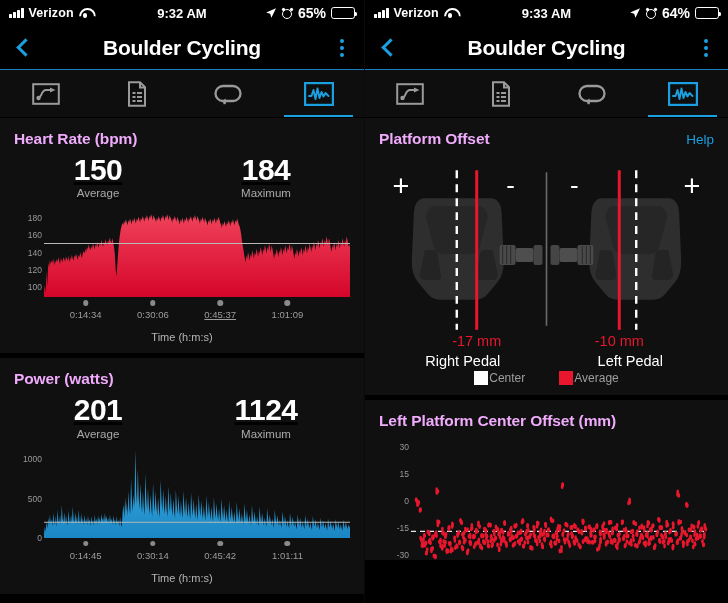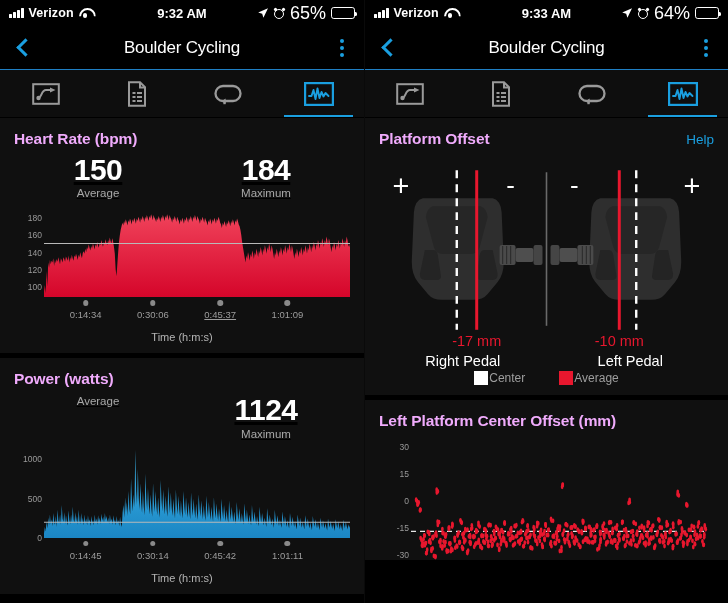--- a/index.html
+++ b/index.html
@@ -53,21 +53,21 @@
   .sb-right { margin-left: auto; display: flex; align-items: center; gap: 5px; z-index:2;}
   .loc-arrow { width: 12px; height: 12px; }
   .alarm { width: 11px; height: 11px; position: relative; }
   .alarm .face {
     position:absolute; left:0.5px; top:1.5px; width:10px;height:10px;
     border:1.6px solid #fff; border-radius:50%;
   }
   .alarm .ear{position:absolute;width:3.2px;height:3px;background:#fff;top:0;border-radius:1px;}
   .alarm .ear.l{left:0;transform:rotate(-35deg);}
   .alarm .ear.r{right:0;transform:rotate(35deg);}
-  .batt-pct { font-size: 18px; font-weight: normal; }
+  .batt-pct { font-size: 14px; font-weight: bold; }
   .battery { width: 24px; height: 11.5px; border: 1.3px solid #fff; border-radius: 2.8px; position: relative; padding: 1.3px;}
   .battery::after{
     content:"";position:absolute;right:-3.2px;top:3.4px;width:2px;height:4.2px;
     background:#fff;border-radius:0 1.5px 1.5px 0;
   }
   .battery .fill{height:100%;background:#fff;border-radius:1.3px;}
 
   
   .navbar {
     height: 44px; display: flex; align-items: center;
@@ -80,21 +80,21 @@
   }
   .chev {
     width: 13px; height: 13px;
     border-left: 3.2px solid #1a9fe0;
     border-bottom: 3.2px solid #1a9fe0;
     transform: rotate(45deg);
     margin-left: 4px;
   }
   .nav-title {
     position: absolute; left: 0; right: 0; text-align: center;
-    color: #fff; font-size: 17px; font-weight: normal;
+    color: #fff; font-size: 21px; font-weight: bold;
     letter-spacing: -0.2px; pointer-events: none;
   }
   .kebab {
     margin-left: auto; width: 44px; height: 44px;
     display:flex;flex-direction:column;align-items:center;justify-content:center;gap:3px;
     cursor:pointer; z-index:2;
   }
   .kebab span{width:4px;height:4px;background:#1a9fe0;border-radius:50%;display:block;}
 
   
@@ -289,20 +289,21 @@
             </div>
           </div>
           <div class="xtitle">Time (h:m:s)</div>
         </div>
       </div>
 
       <div class="card">
         <div class="card-title">Power (watts)</div>
         <div class="stats">
           <div class="stat">
+            <div class="val">201</div>
             <div class="lbl">Average</div>
           </div>
           <div class="stat">
             <div class="val">1124</div>
             <div class="lbl">Maximum</div>
           </div>
         </div>
         <div class="chart-wrap">
           <div class="chart-row">
             <div class="yaxis" id="pw-yaxis" style="height: 88px;">

